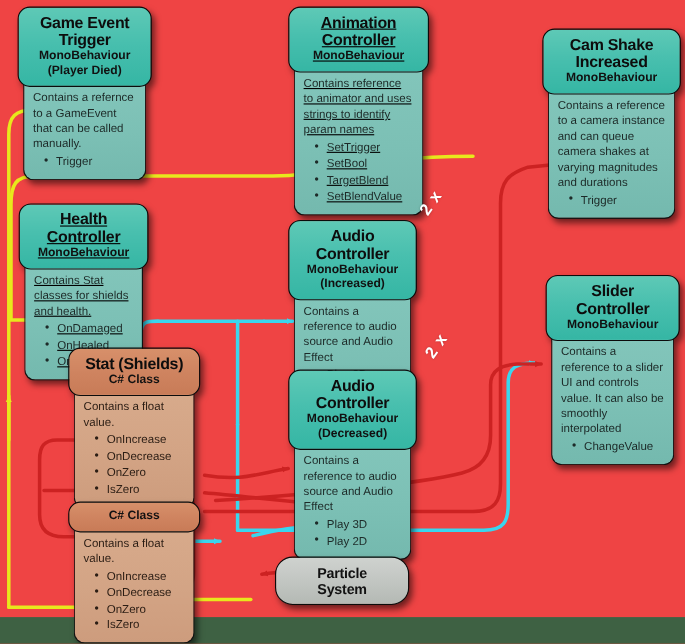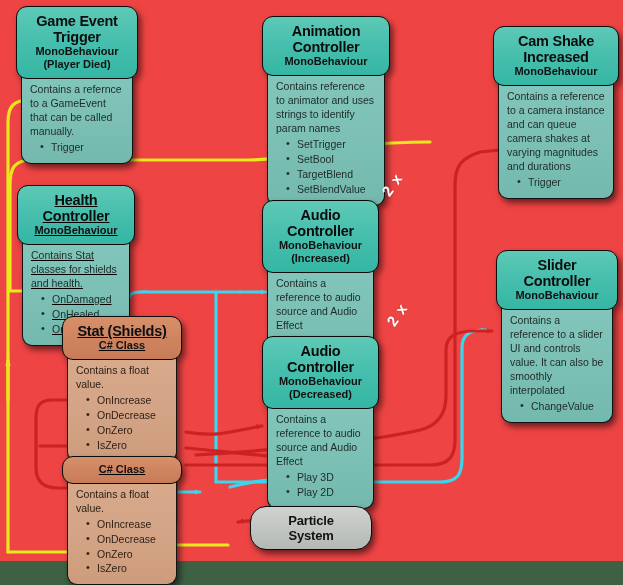--- a/index.html
+++ b/index.html
@@ -46,21 +46,20 @@
   
   .teal .hdr {
     background: linear-gradient(180deg,#5ec9b6 0%,#48bfae 45%,#35b6a4 100%);
   }
   .teal .body {
     background: linear-gradient(180deg,#83c6bb 0%,#7cc0b5 55%,#74b9ae 100%);
   }
   
   .orange .hdr {
     background: linear-gradient(180deg,#d7906a 0%,#cf8460 50%,#c87b57 100%);
-    text-decoration: underline;
   }
   .orange .body {
     background: linear-gradient(180deg,#d8ab8c 0%,#d3a485 55%,#cd9c7d 100%);
   }
   
   .pill {
     position: absolute;
     z-index: 3;
     border-radius: 16px;
     border: 1.5px solid #0b0b0b;
@@ -171,21 +170,21 @@
       <div class="sub">(Player Died)</div>
     </div>
     <div class="body">
       <div class="desc">Contains a refernce to a GameEvent that can be called manually.</div>
       <ul class="members">
         <li>Trigger</li>
       </ul>
     </div>
   </div>
 
-  <div class="node teal" style="left:262px; top:16px; width:128px;">
+  <div class="node teal" style="left:262px; top:6px; width:128px;text-decoration:underline;">
     <div class="hdr">
       <div class="title">Animation Controller</div>
       <div class="sub">MonoBehaviour</div>
     </div>
     <div class="body">
       <div class="desc">Contains reference to animator and uses strings to identify param names</div>
       <ul class="members">
         <li>SetTrigger</li>
         <li>SetBool</li>
         <li>TargetBlend</li>

